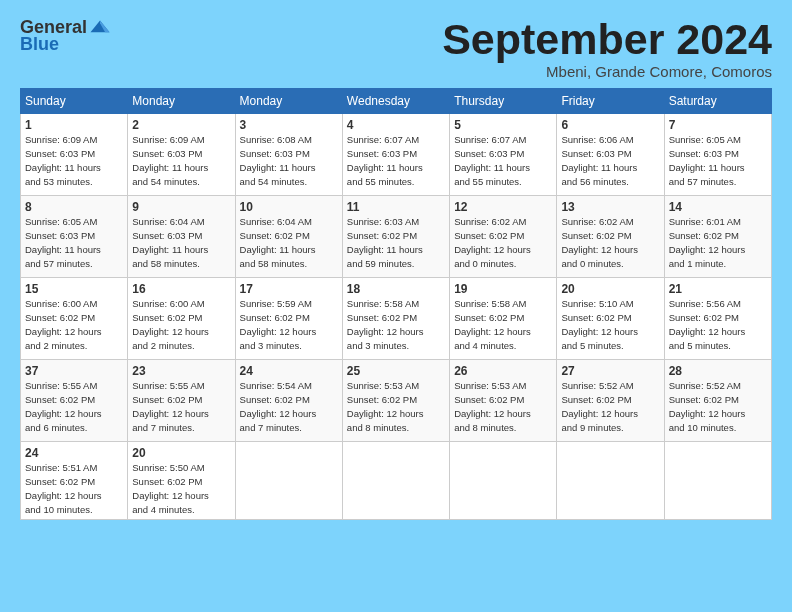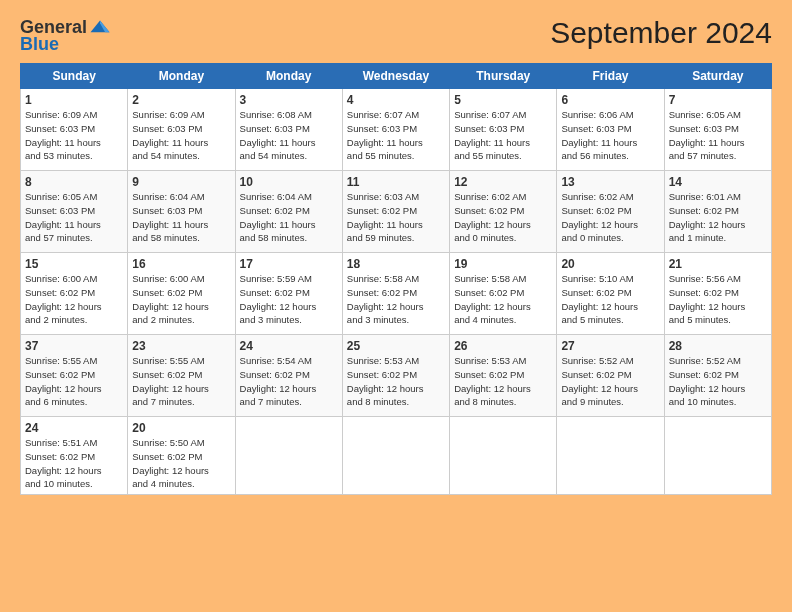--- a/index.html
+++ b/index.html
@@ -7,21 +7,21 @@
       font-family: Arial, sans-serif;
       background: #fff;
       width: 792px;
       height: 612px;
       overflow: hidden;
     }
     .page {
       width: 792px;
       height: 612px;
       padding: 16px 20px 10px 20px;
-      background: #fdba74;
+      background: #7dd3fc;
     }
     .header {
       display: flex;
       justify-content: space-between;
       align-items: flex-start;
       margin-bottom: 8px;
     }
     .logo {
       display: flex;
       align-items: center;
@@ -30,41 +30,41 @@
     .logo-blue { color: #1a6bb5; }
     .logo-icon {
       width: 22px;
       height: 22px;
       margin-left: 2px;
     }
     .title-block {
       text-align: right;
     }
     .main-title {
-      font-size: 30px;
-      font-weight: normal;
+      font-size: 43px;
+      font-weight: bold;
       color: #222;
       line-height: 1.1;
     }
     .subtitle {
       font-size: 15px;
       color: #444;
     }
     .calendar {
       width: 100%;
       border-collapse: collapse;
       table-layout: fixed;
     }
     .calendar th {
       background: #2a6db5;
       color: #fff;
       font-size: 12px;
-      font-weight: bold;
+      font-weight: normal;
       padding: 5px 4px;
-      text-align: center;
+      text-align: left;
       border: 1px solid #2a6db5;
     }
     .calendar td {
       border: 1px solid #ccc;
       vertical-align: top;
       padding: 4px 4px 3px 4px;
       font-size: 9.5px;
       color: #333;
       height: 82px;
       background: #fff;
@@ -100,20 +100,21 @@
           <svg class="logo-icon" viewBox="0 0 30 30">
             <polygon points="2,22 15,6 28,22" fill="#1a6bb5"></polygon>
             <polygon points="15,6 28,22 22,22 15,10" fill="#4a9de0"></polygon>
           </svg>
         </div>
         <div class="logo-blue" style="font-size:18px;font-weight:bold;color:#1a6bb5;margin-top:-4px;">Blue</div>
       </div>
     </div>
     <div class="title-block">
       <div class="main-title">September 2024</div>
+      <div class="subtitle">Mbeni, Grande Comore, Comoros</div>
     </div>
   </div>
 
   <table class="calendar">
     <thead>
       <tr>
       <th>Sunday</th>
           <th>Monday</th>
           <th>Monday</th>
           <th>Wednesday</th>

